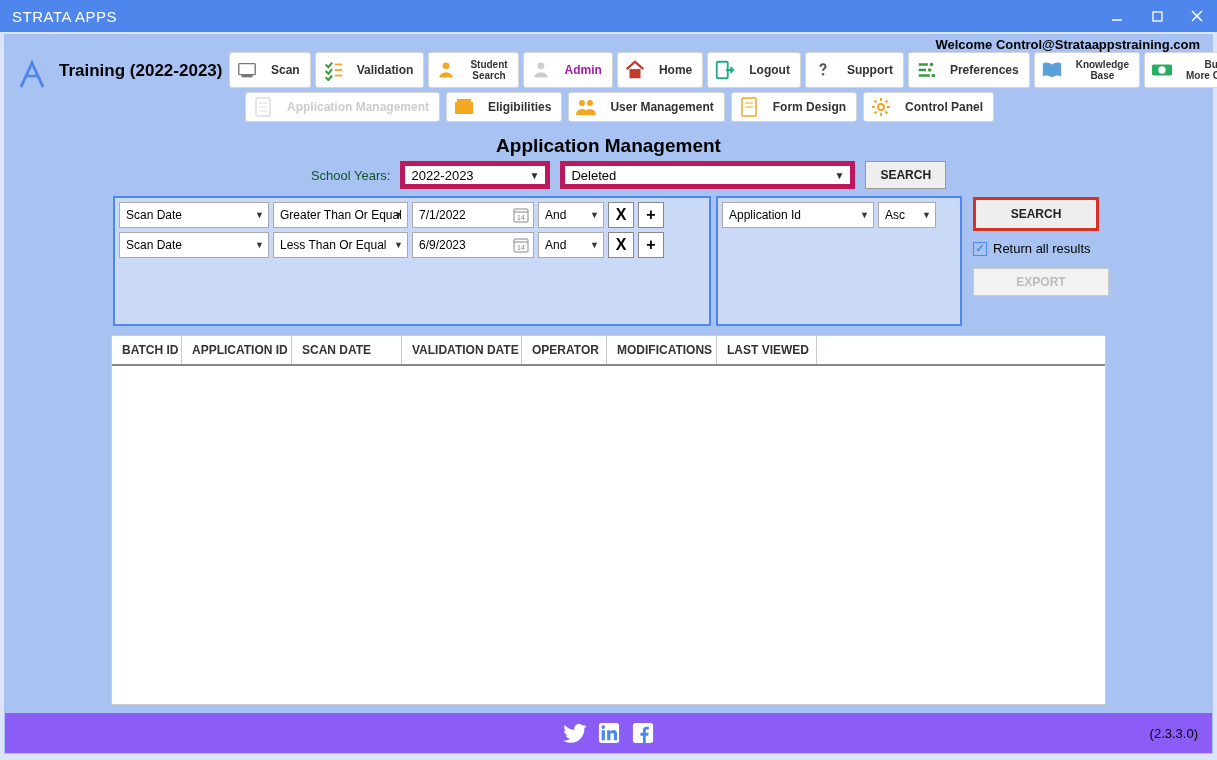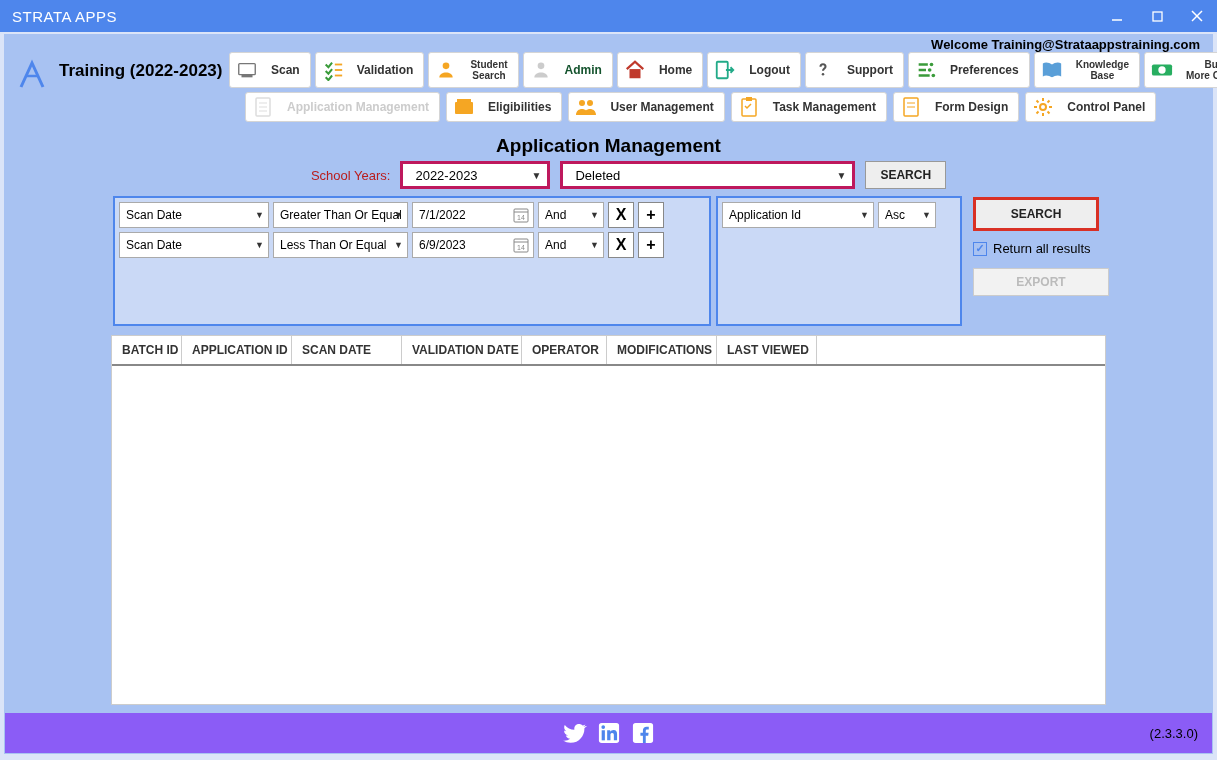--- a/index.html
+++ b/index.html
@@ -26,22 +26,22 @@
   .tb-btn .ico { width: 22px; height: 22px; display: flex; align-items: center; justify-content: center; }
   .tb-btn .two-line { font-size: 10px; line-height: 11px; text-align: center; font-weight: bold; }
   .mail-badge-wrap { position: relative; background:#fff; border:1px solid #d5d5d5; border-radius:3px; height:36px; width:38px; display:flex; align-items:center; justify-content:center; }
   .mail-badge { position:absolute; top:-4px; right:-2px; background:#fff; border:1.5px solid #4e86ec; color:#000; font-size:11px; font-weight:bold; width:18px; height:18px; border-radius:3px; display:flex; align-items:center; justify-content:center; }
 
   
   .page-title { position: absolute; left: 0; right: 0; top: 100px; text-align: center; font-size: 19px; font-weight: bold; color: #000; }
 
   
   .sy-row { position: absolute; top: 126px; left: 0; right: 0; display: flex; align-items: center; justify-content: center; gap: 10px; }
-  .sy-row label { font-size: 13px; color: #b91c1c; margin-left: 40px; }
-  .sy-select { background:#fff; border:3px solid #be185d; height:28px; display:flex; align-items:center; padding:0 12px; font-size:13px; position:relative; }
+  .sy-row label { font-size: 13px; color: #14532d; margin-left: 40px; }
+  .sy-select { background:#fff; border:5px solid #be185d; height:28px; display:flex; align-items:center; padding:0 6px; font-size:13px; position:relative; }
   .sy-select .arrow { position:absolute; right:6px; top:50%; transform:translateY(-50%); font-size:10px; color:#333; }
   .sy-w1 { width:150px; } .sy-w2 { width:295px; }
   .search-btn { background:#eee; border:1px solid #999; height:28px; padding:0 14px; font-size:12px; font-weight:bold; color:#222; }
 
   
   .filter-box1 { position:absolute; left:108px; top:161px; width:598px; height:130px; background:#cad9f6; border:2px solid #4e86ec; }
   .filter-box2 { position:absolute; left:711px; top:161px; width:246px; height:130px; background:#cad9f6; border:2px solid #4e86ec; }
   .filter-row { display:flex; gap:4px; margin:4px; }
   .fbox { background:#fff; border:1px solid #aaa; height:26px; display:flex; align-items:center; padding:0 6px; font-size:12px; position:relative; }
   .fbox .arrow { position:absolute; right:4px; top:50%; transform:translateY(-50%); font-size:9px; color:#333; }
@@ -85,21 +85,21 @@
     <div class="win-btn">
       <svg width="12" height="12" viewBox="0 0 12 12">
           <line x1="1" y1="1" x2="11" y2="11" stroke="#fff" stroke-width="1.5"></line>
           <line x1="11" y1="1" x2="1" y2="11" stroke="#fff" stroke-width="1.5"></line>
         </svg>
     </div>
   </div>
 </div>
 
 <div class="frame">
-  <div class="welcome">Welcome Training@Strataappstraining.com</div>
+  <div class="welcome">Welcome Control@Strataappstraining.com</div>
 
   <svg class="logo" viewBox="0 0 26 30">
     <polyline points="2,28 13,4 24,28" stroke="#4e86ec" stroke-width="3" fill="none"></polyline>
     <line x1="8" y1="17" x2="18" y2="17" stroke="#4e86ec" stroke-width="2.5"></line>
   </svg>
   <div class="district-name">Training (2022-2023)</div>
 
   <div class="toolbar-row" id="tb1">
       <div class="tb-btn">
         <span class="ico">
@@ -130,21 +130,21 @@
         </span>
         <span class="two-line">Student<br>Search</span>
       </div>
       <div class="tb-btn active">
         <span class="ico">
           <svg width="20" height="22" viewBox="0 0 24 24">
             <circle cx="12" cy="7" r="4" fill="#ccc"></circle>
             <path d="M4 21c0-4 4-6 8-6s8 2 8 6" fill="#ccc"></path>
           </svg>
         </span>
-        <span style="color: #14532d;">Admin</span>
+        <span style="color: #a21caf;">Admin</span>
       </div>
       <div class="tb-btn">
         <span class="ico">
           <svg width="22" height="22" viewBox="0 0 24 24">
             <path d="M3 11l9-8 9 8" stroke="#c0392b" stroke-width="2.5" fill="none"></path>
             <rect x="6" y="11" width="12" height="10" fill="#c0392b"></rect>
           </svg>
         </span>
         <span>Home</span>
       </div>
@@ -225,30 +225,20 @@
       </div>
       <div class="tb-btn sub">
         <span class="ico">
           <svg width="22" height="18" viewBox="0 0 22 18">
             <circle cx="7" cy="5" r="3" fill="#f5a623"></circle>
             <circle cx="15" cy="5" r="3" fill="#f5a623"></circle>
             <path d="M1 17c0-4 3-6 6-6s6 2 6 6M9 17c0-4 3-6 6-6s6 2 6 6" fill="#f5a623"></path>
           </svg>
         </span>
         <span>User Management</span>
-      </div>
-      <div class="tb-btn sub">
-        <span class="ico">
-          <svg width="18" height="20" viewBox="0 0 18 20">
-            <rect x="2" y="2" width="14" height="17" rx="1" fill="none" stroke="#f5a623" stroke-width="1.5"></rect>
-            <rect x="6" y="0" width="6" height="4" fill="#f5a623"></rect>
-            <path d="M5 9l2 2 4-4" stroke="#f5a623" stroke-width="1.5" fill="none"></path>
-          </svg>
-        </span>
-        <span>Task Management</span>
       </div>
       <div class="tb-btn sub">
         <span class="ico">
           <svg width="18" height="20" viewBox="0 0 18 20">
             <rect x="2" y="1" width="14" height="18" rx="1" fill="none" stroke="#f5a623" stroke-width="1.5"></rect>
             <line x1="5" y1="6" x2="13" y2="6" stroke="#f5a623"></line>
             <line x1="5" y1="10" x2="13" y2="10" stroke="#f5a623"></line>
           </svg>
         </span>
         <span>Form Design</span>

